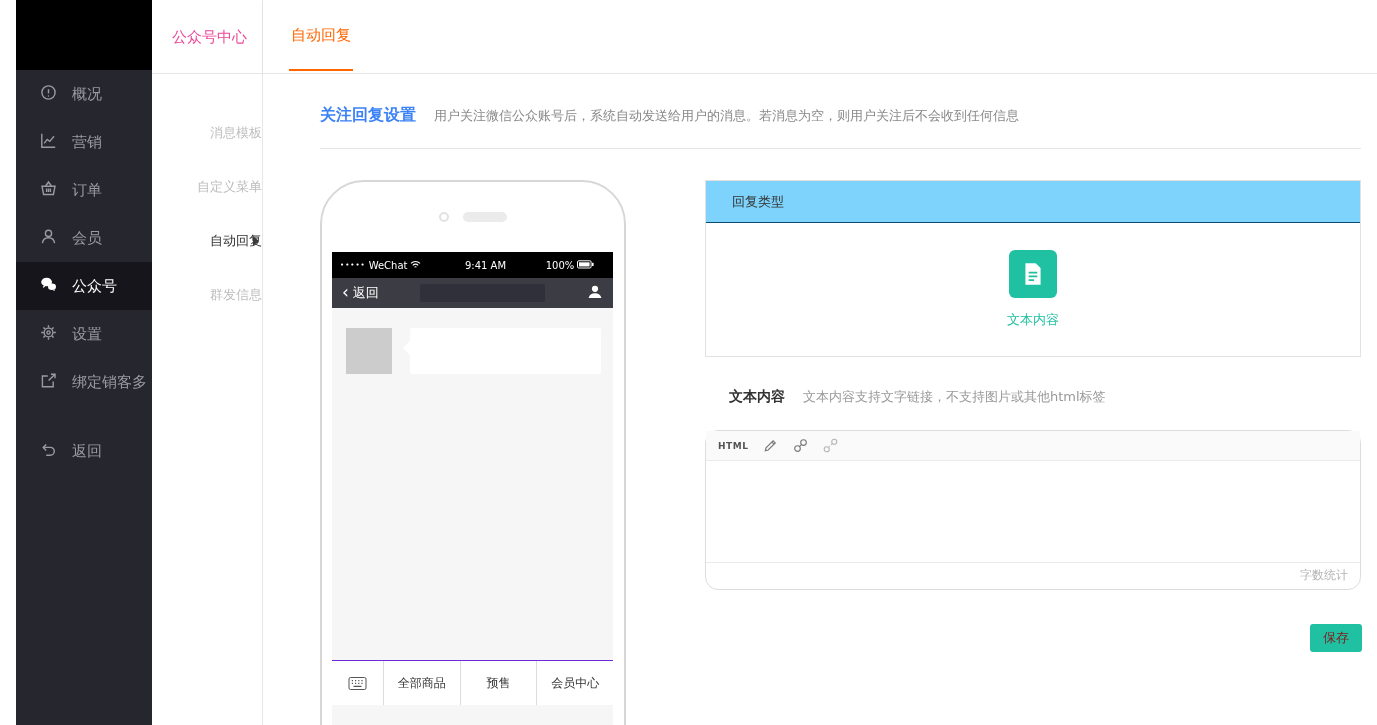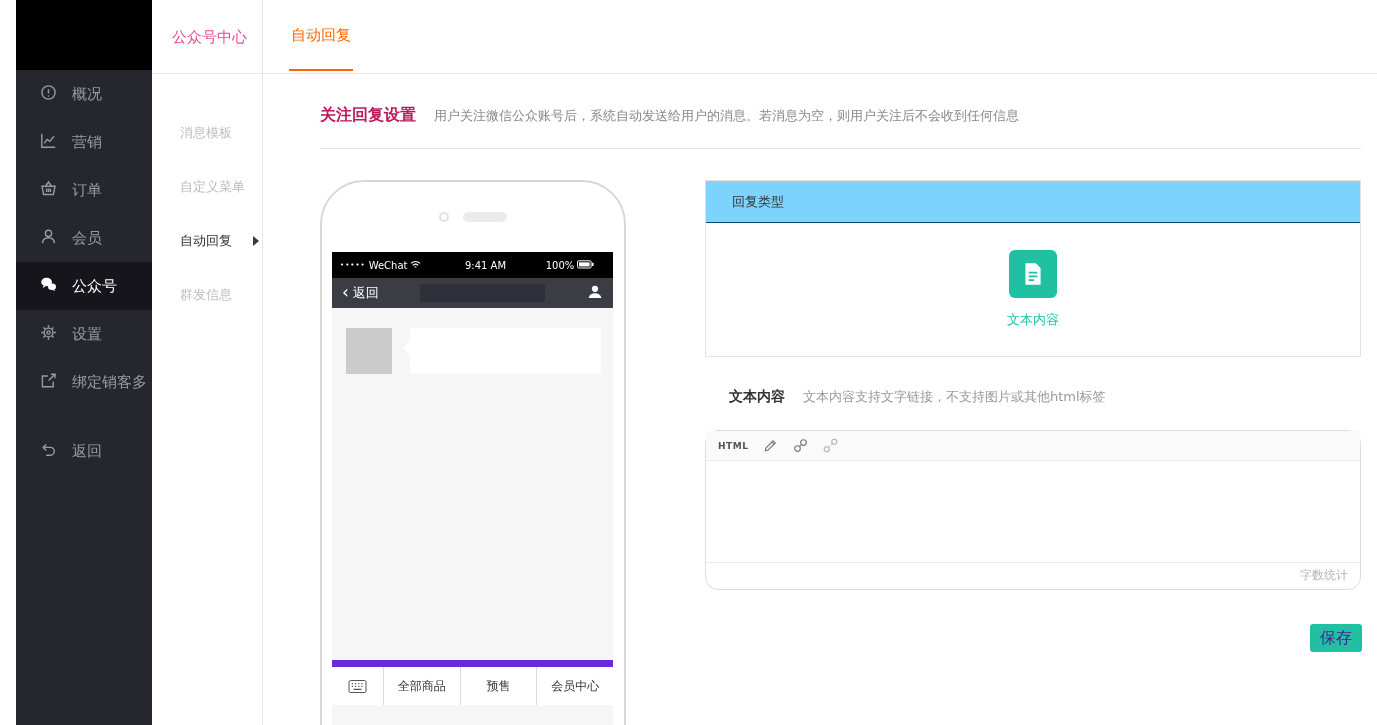--- a/index.html
+++ b/index.html
@@ -15,36 +15,36 @@
   .nav-item.active { background:#15151b; color:#fff; }
   .nav-item.return { margin-top:21px; }
 
   
   .subsidebar { position:absolute; left:152px; top:0; width:111px; height:725px;
                 background:#fff; border-right:1px solid #e7e7e7; }
   .subsidebar-title { height:74px; line-height:74px; padding-left:20px; font-size:15px;
                       color:#ec4899; border-bottom:1px solid #e7e7e7; }
   .sub-items { padding-top:32px; }
   .sub-item { height:54px; line-height:54px; padding-left:28px; font-size:13px;
-              color:#bdbdbd; cursor:pointer; position:relative; }
+              color:#bdbdbd; cursor:pointer; position:relative;text-align:right; }
   .sub-item.active { color:#333; }
   .sub-item.active .sub-arrow { position:absolute; right:3px; top:50%; transform:translateY(-50%);
               width:0; height:0; border-left:6px solid #3a3a3a;
               border-top:5px solid transparent; border-bottom:5px solid transparent; }
 
   
   .topbar { position:absolute; left:263px; top:0; width:1114px; height:74px; background:#fff;
             border-bottom:1px solid #e7e7e7; box-shadow:0 2px 4px rgba(0,0,0,.04); }
   .tab { display:inline-block; margin-left:26px; height:71px; line-height:71px;
          color:#f60; font-size:15px; border-bottom:2px solid #f60; padding:0 2px; cursor:pointer; }
 
   
   .main { position:absolute; left:263px; top:74px; width:1114px; height:651px; background:#fff; }
   .section-head { position:absolute; left:57px; top:31px; display:flex; align-items:center; gap:18px; }
-  .section-title { font-size:16px; font-weight:bold; color:#be185d; }
+  .section-title { font-size:16px; font-weight:bold; color:#3b82f6; }
   .section-desc { font-size:13px; color:#888; }
   .section-divider { position:absolute; left:57px; top:74px; width:1041px; height:0;
                      border-top:1px solid #e5e5e5; }
 
   
   .phone { position:absolute; left:57px; top:106px; width:306px; height:640px;
            border:2px solid #d7d7d7; border-radius:44px 44px 0 0; background:#fff; }
   .phone-ear { position:absolute; left:0; right:0; top:30px; display:flex;
                justify-content:center; align-items:center; gap:14px; }
   .ear-cam { width:10px; height:10px; border:2px solid #e2e2e2; border-radius:50%; }
@@ -62,21 +62,21 @@
   .nav-back { display:flex; align-items:center; gap:4px; }
   .nav-chevron { font-size:17px; line-height:1; margin-top:-2px; }
   .nav-placeholder { width:125px; height:18px; background:#30303a; border-radius:2px; margin:0 auto; }
   .chat-area { height:352px; background:#f6f6f6; position:relative; }
   .chat-avatar { position:absolute; left:14px; top:20px; width:46px; height:46px; background:#ccc; }
   .chat-bubble { position:absolute; left:78px; top:20px; width:191px; height:46px; background:#fff;
                  border-radius:2px; }
   .chat-bubble::before { content:""; position:absolute; left:-7px; top:13px; width:0; height:0;
                  border-top:7px solid transparent; border-bottom:7px solid transparent;
                  border-right:7px solid #fff; }
-  .phone-toolbar { height:45px; background:#fff; border-top:7px solid #6d28d9; display:flex;
+  .phone-toolbar { height:45px; background:#fff; border-top:1px solid #6d28d9; display:flex;
                    font-size:12px; color:#333; }
   .pt-cell { display:flex; align-items:center; justify-content:center; border-right:1px solid #dcdcdc; }
   .pt-kb { width:52px; color:#555; }
   .pt-tab { flex:1; }
   .pt-tab:last-child { border-right:none; }
 
   
   .reply-panel { position:absolute; left:442px; top:106px; width:656px; height:177px;
                  border:1px solid #e2e2e2; background:#fff; }
   .reply-header { height:42px; line-height:42px; background:#7dd3fc; border-bottom:1px solid #0c4a6e;
@@ -99,21 +99,21 @@
                     display:flex; align-items:center; gap:15px; padding:0 12px; }
   .et-html { font-size:9px; font-weight:bold; color:#555; letter-spacing:.5px; cursor:pointer; }
   .et-icon { display:flex; align-items:center; cursor:pointer; color:#777; }
   .et-icon.dim { color:#b5b5b5; }
   .editor-body { height:101px; cursor:text; }
   .editor-footer { height:26px; border-top:1px solid #ebebeb; display:flex; align-items:center;
                    justify-content:flex-end; padding-right:12px; font-size:12px; color:#b3b3b3; }
 
   
   .save-btn { position:absolute; left:1047px; top:550px; width:52px; height:28px;
-              background:#20c0a2; color:#4c1d95; border:none; border-radius:3px; font-size:16px;
+              background:#20c0a2; color:#7f1d1d; border:none; border-radius:3px; font-size:13px;
               cursor:pointer; font-family:inherit; }
 </style>
 </head>
 <body>
 
 <div class="sidebar">
   <div class="logo-block"></div>
 
   <div class="nav-item">
     <span class="icon">

